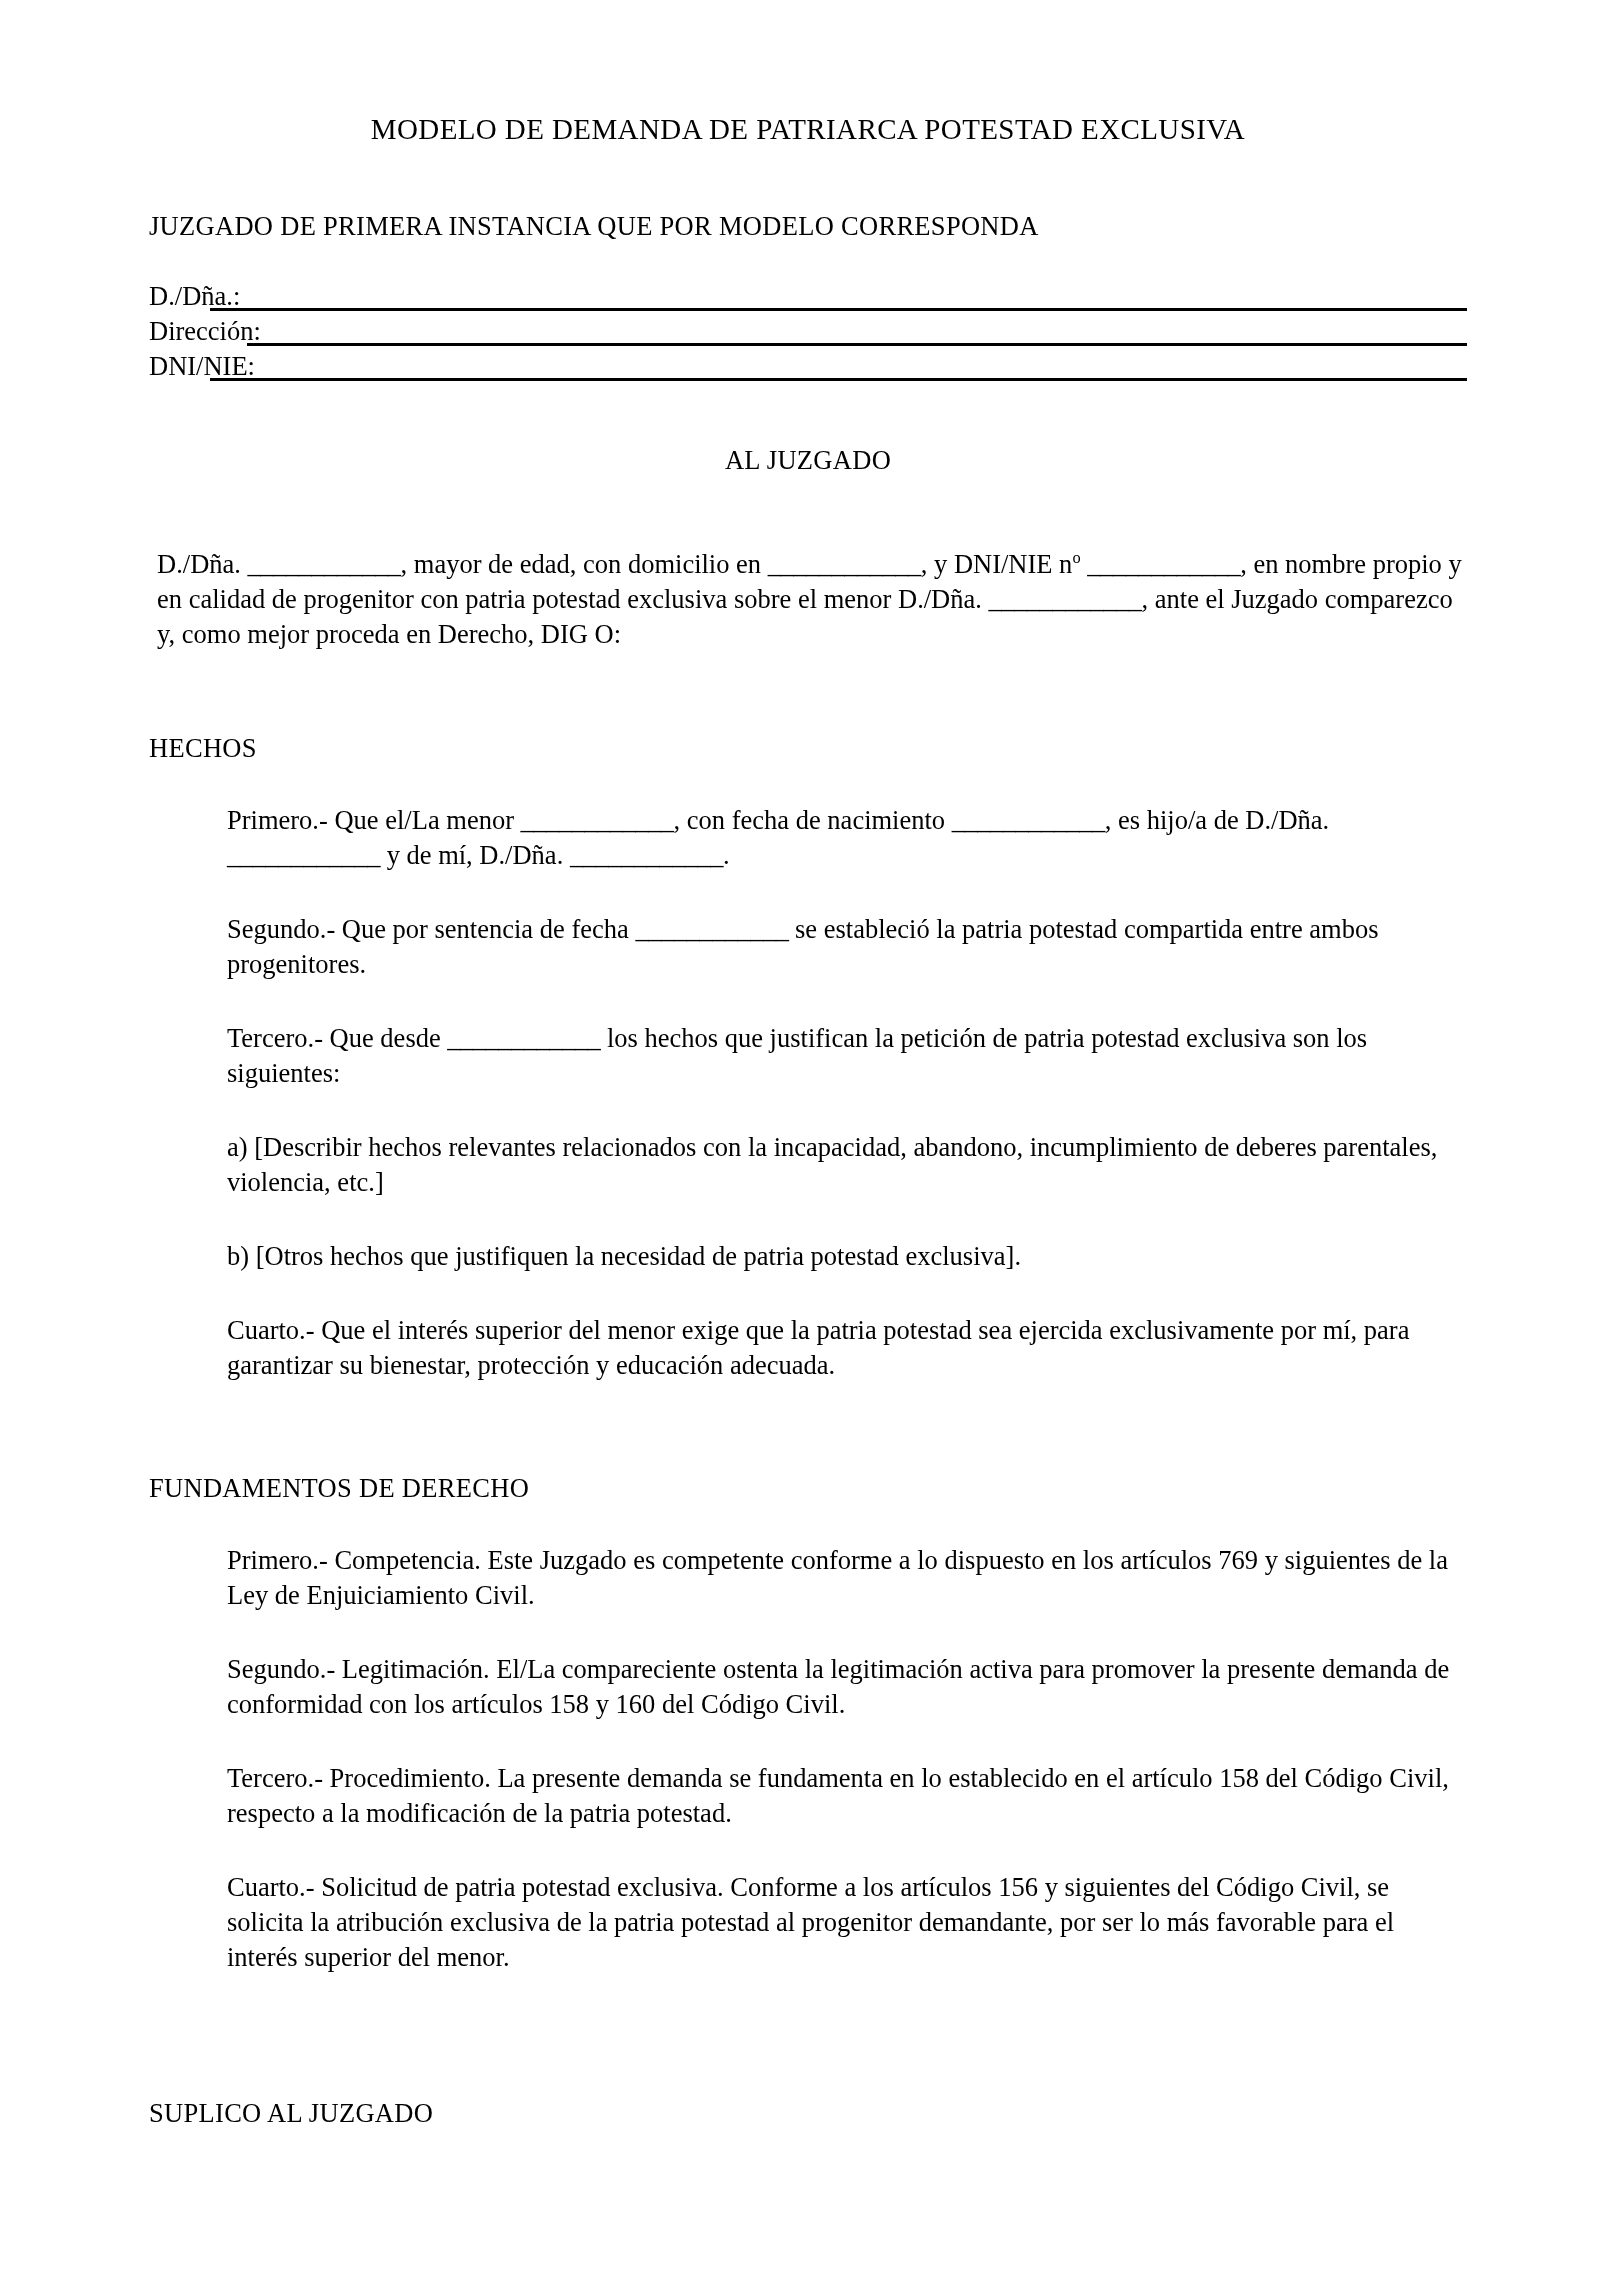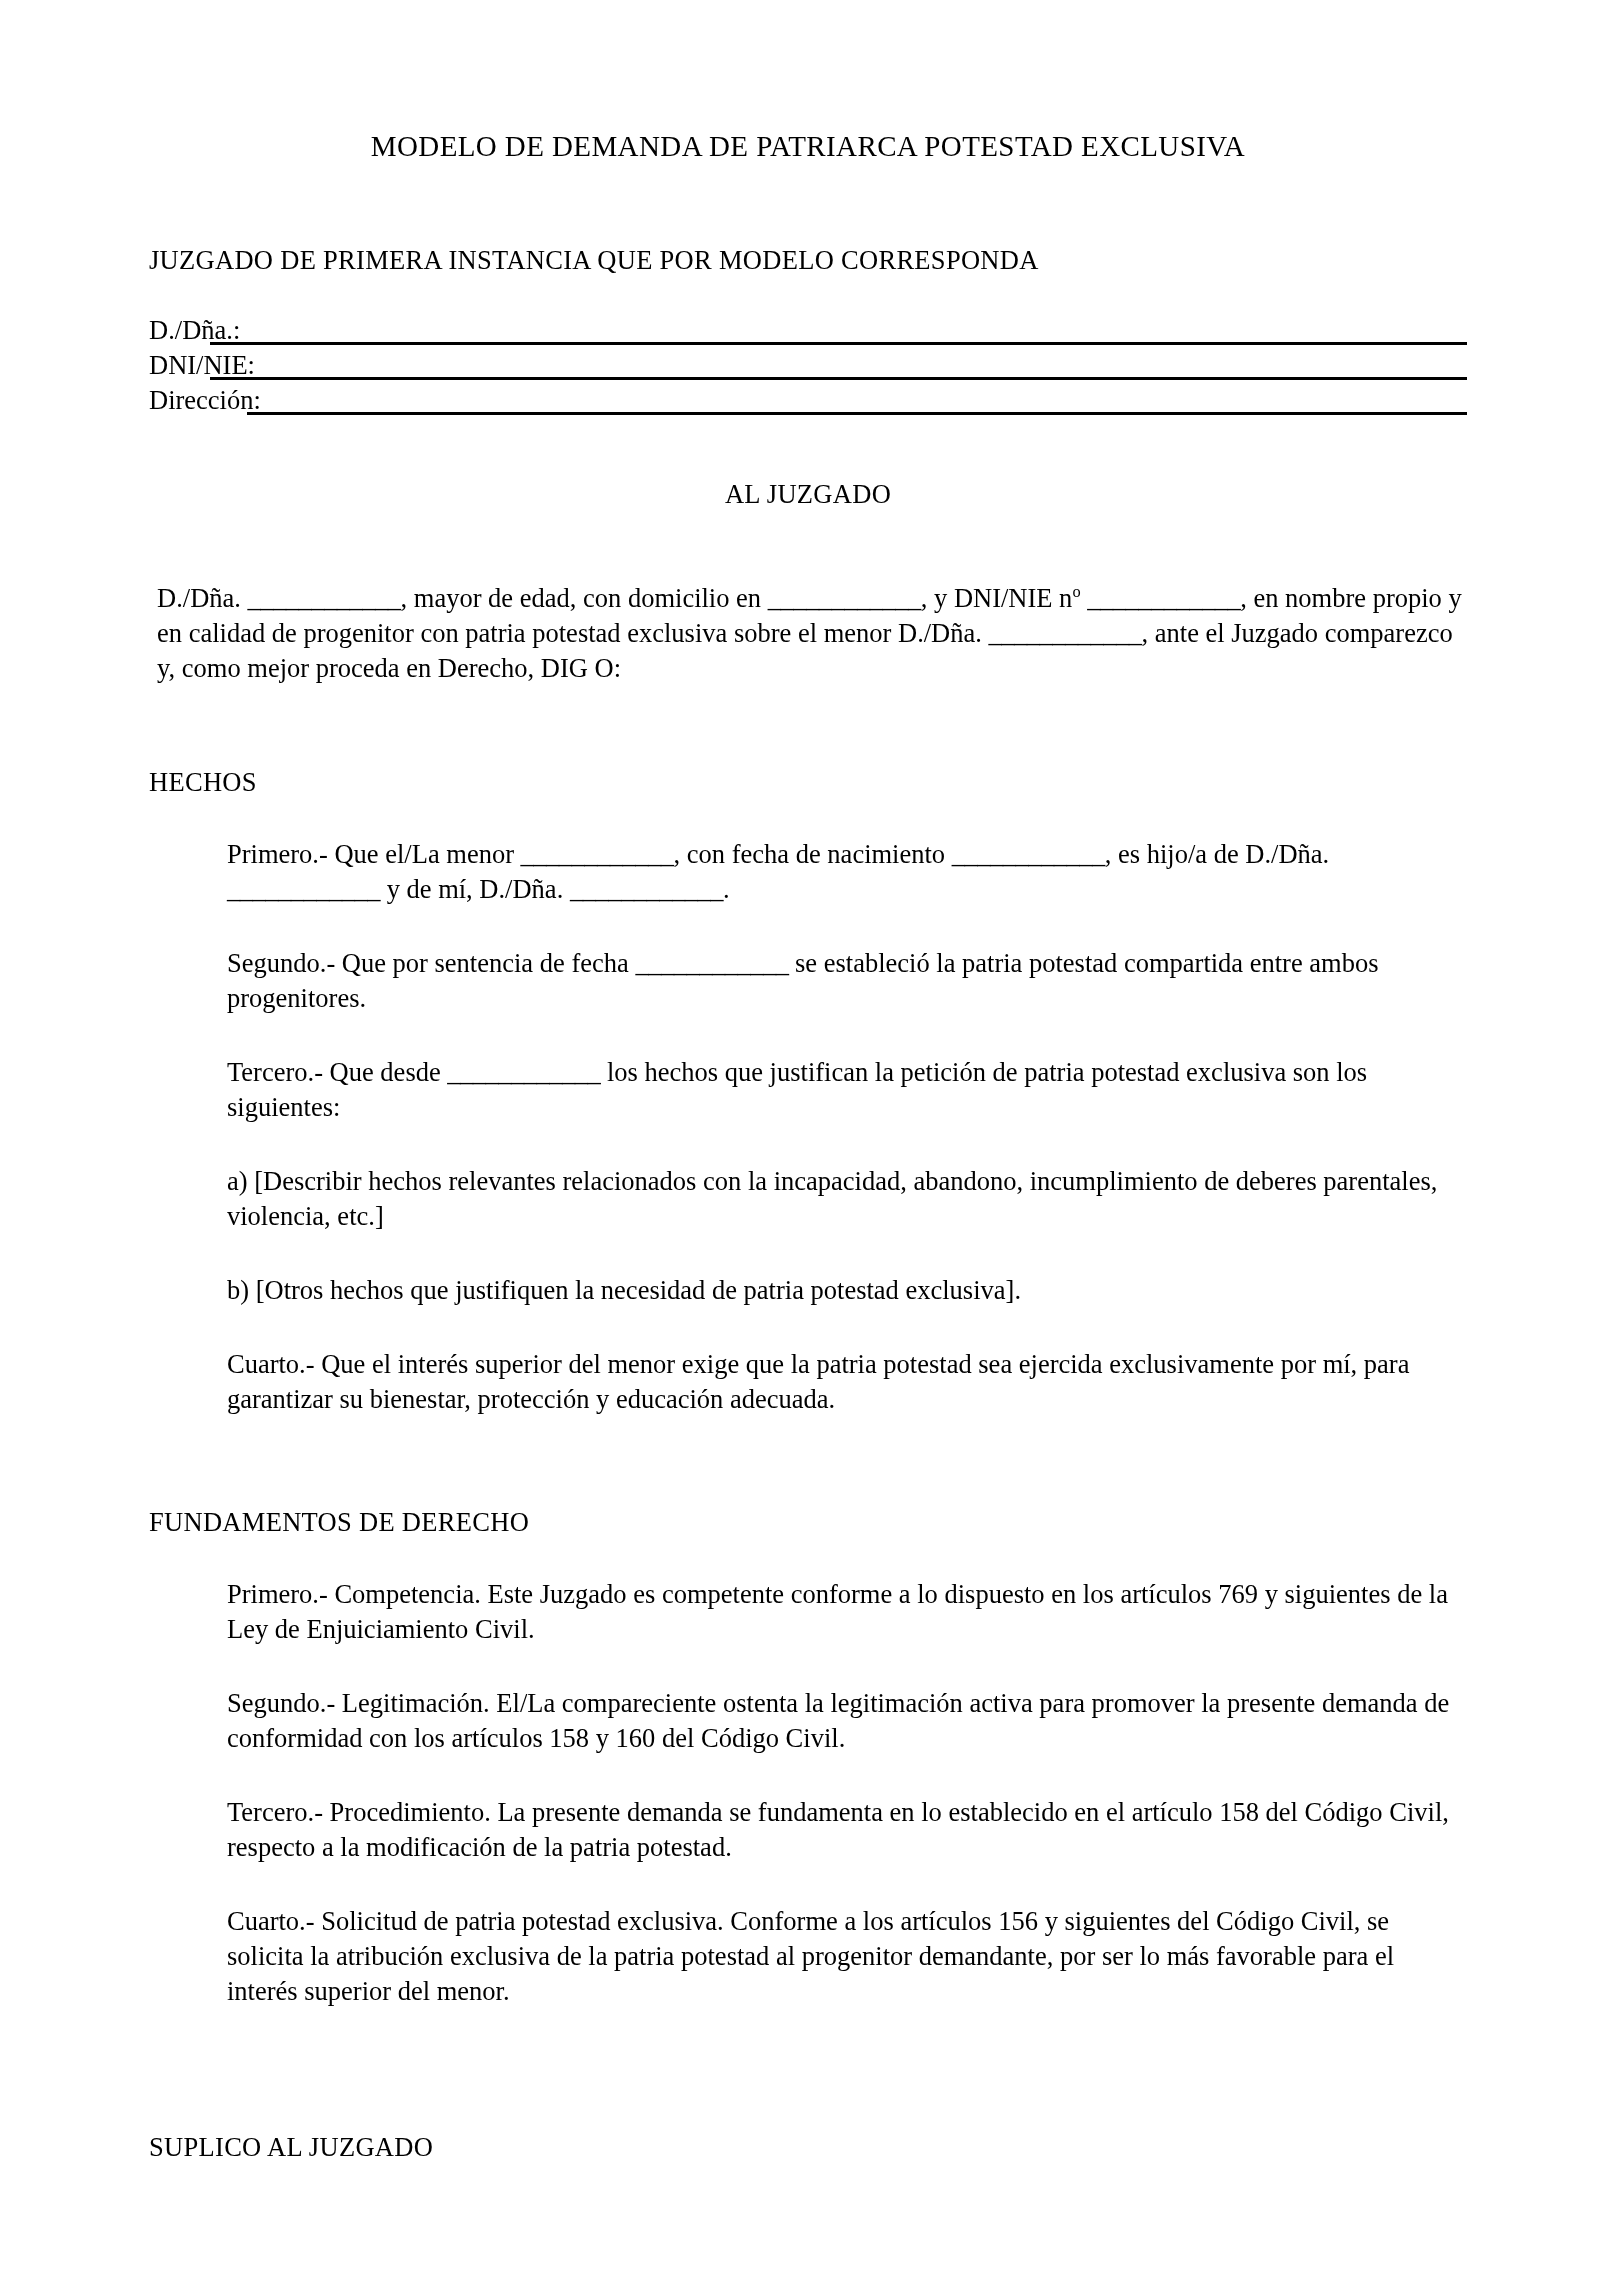--- a/index.html
+++ b/index.html
@@ -32,21 +32,21 @@
     top: 0;
     width: 1318px;
   }
 
   
   .doc-title {
     text-align: center;
     font-size: 29px;
     line-height: 1.25;
     letter-spacing: 0.4px;
-    margin: 18px;
+    margin: 1px;
     padding-top: 110px;
     font-weight: normal;
   }
 
   
   .heading {
     font-size: 26.5px;
     line-height: 35px;
     letter-spacing: 0.3px;
     font-weight: normal;
@@ -130,27 +130,27 @@
 
     <div class="heading heading-court">JUZGADO DE PRIMERA INSTANCIA QUE POR MODELO CORRESPONDA</div>
 
     <div class="form-block">
 
       <div class="form-row form-row-1">
         <span class="form-label">D./Dña.:</span>
         <span class="form-rule"></span>
       </div>
 
-      <div class="form-row form-row-2">
-        <span class="form-label">DNI/NIE:</span>
+      <div class="form-row form-row-3">
+        <span class="form-label">Dirección:</span>
         <span class="form-rule"></span>
       </div>
 
-      <div class="form-row form-row-3">
-        <span class="form-label">Dirección:</span>
+      <div class="form-row form-row-2">
+        <span class="form-label">DNI/NIE:</span>
         <span class="form-rule"></span>
       </div>
 
     </div>
 
     <div class="heading heading-aljuzgado">AL JUZGADO</div>
 
     <p class="para para-intro">
       <span>D./Dña. </span><span class="blank">____________</span><span>, mayor de edad, con domicilio en </span><span class="blank">____________</span><span>, y DNI/NIE n</span><sup class="ord">o</sup><span> </span><span class="blank">____________</span><span>, en nombre propio y en calidad de progenitor con patria potestad exclusiva sobre el menor D./Dña. </span><span class="blank">____________</span><span>, ante el Juzgado comparezco y, como mejor proceda en Derecho, DIG O:</span>
     </p>

